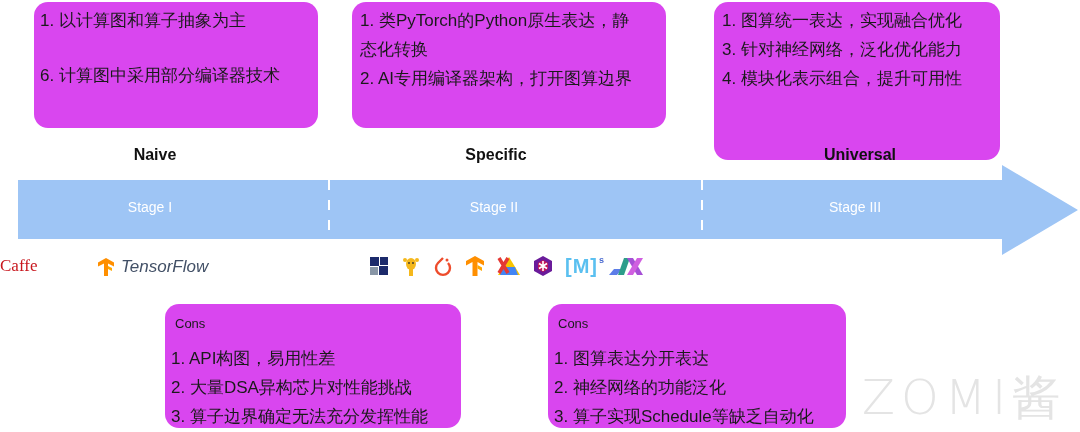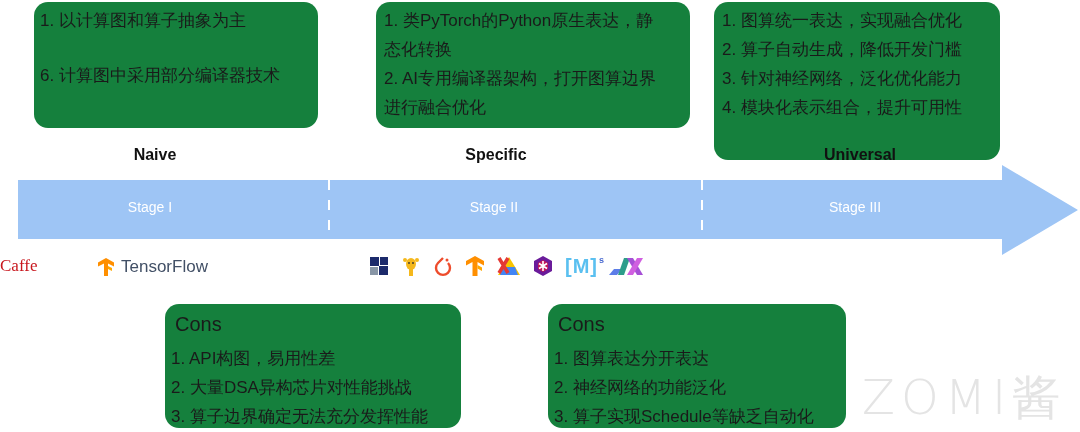--- a/index.html
+++ b/index.html
@@ -3,25 +3,25 @@
 <meta charset="utf-8">
 <style>
   html, body { margin:0; padding:0; }
   body {
     width:1080px; height:432px; position:relative; overflow:hidden;
     background:#ffffff;
     font-family:"Liberation Sans","DejaVu Sans",sans-serif;
     color:#1a1a1a;
   }
   .box {
-    position:absolute; background:#15803d; border-radius:14px;
+    position:absolute; background:#d946ef; border-radius:14px;
     box-sizing:border-box; font-size:17px; line-height:29px;
   }
   .box .line { white-space:nowrap; }
-  .box .title { font-size:20px; line-height:28px; font-weight:normal; margin-bottom:6px; }
+  .box .title { font-size:13px; line-height:28px; font-weight:normal; margin-bottom:6px; }
   .stage-name {
     position:absolute; font-weight:bold; font-size:16px; color:#111;
     text-align:center; transform:translateX(-50%);
   }
   .arrow { position:absolute; left:0; top:0; }
   .stage-label {
     position:absolute; color:#ffffff; font-size:14px; top:199px;
     transform:translateX(-50%); white-space:nowrap;
   }
   .divider {
@@ -35,51 +35,49 @@
   }
 </style>
 </head>
 <body>
 
 <div class="box" style="left:34px;top:2px;width:284px;height:126px;padding:4px 0 0 6px;">
   <div class="line">1. 以计算图和算子抽象为主</div>
   <div class="line" style="margin-top:26px;">6. 计算图中采用部分编译器技术</div>
 </div>
 
-<div class="box" style="left:352px;top:2px;width:314px;height:126px;padding:4px 12px 0 8px;margin-left:24px;">
+<div class="box" style="left:352px;top:2px;width:314px;height:126px;padding:4px 12px 0 8px;">
   <div class="line">1. 类PyTorch的Python原生表达，静</div>
   <div class="line">态化转换</div>
   <div class="line">2. AI专用编译器架构，打开图算边界</div>
-  <div class="line">进行融合优化</div>
 </div>
 
 <div class="box" style="left:714px;top:2px;width:286px;height:158px;padding:4px 0 0 8px;">
   <div class="line">1. 图算统一表达，实现融合优化</div>
-  <div class="line">2. 算子自动生成，降低开发门槛</div>
   <div class="line">3. 针对神经网络，泛化优化能力</div>
   <div class="line">4. 模块化表示组合，提升可用性</div>
 </div>
 
 <div class="stage-name" style="left:155px;top:146px;">Naive</div>
 <div class="stage-name" style="left:496px;top:146px;">Specific</div>
 <div class="stage-name" style="left:860px;top:146px;">Universal</div>
 
 <svg class="arrow" width="1080" height="432" viewBox="0 0 1080 432">
   <polygon points="18,180 1002,180 1002,165 1078,210 1002,255 1002,239 18,239" fill="#9ec5f5"></polygon>
 </svg>
 <div class="divider" style="left:328px;"></div>
 <div class="divider" style="left:701px;"></div>
 
 <div class="stage-label" style="left:150px;">Stage I</div>
 <div class="stage-label" style="left:494px;">Stage II</div>
 <div class="stage-label" style="left:855px;">Stage III</div>
 
 <div class="logo" style="left:0px;top:256px;font-family:'Liberation Serif','DejaVu Serif',serif;color:#c8161d;font-size:17px;">Caffe</div>
 
-<div class="logo" style="left:96px;top:257px;display:flex;align-items:center;">
+<div class="logo" style="left:96px;top:257px;display:flex;align-items:center;font-style:italic;">
   <svg width="20" height="20" viewBox="0 0 20 20">
     <polygon points="10,1 18,5.5 18,9.5 12,6.5 12,19 8,19 8,6.5 2,9.5 2,5.5" fill="#ff8f00"></polygon>
     <polygon points="12,9 16,11 16,14 12,12" fill="#ffa800"></polygon>
   </svg>
   <span style="margin-left:5px;font-size:17px;color:#425066;">TensorFlow</span>
 </div>
 
 <div class="logo" style="left:369px;top:255px;display:flex;align-items:center;gap:12px;height:22px;">
   <svg width="20" height="20" viewBox="0 0 20 20">
     <rect x="1" y="1" width="9" height="9" fill="#1c2a6b"></rect>

